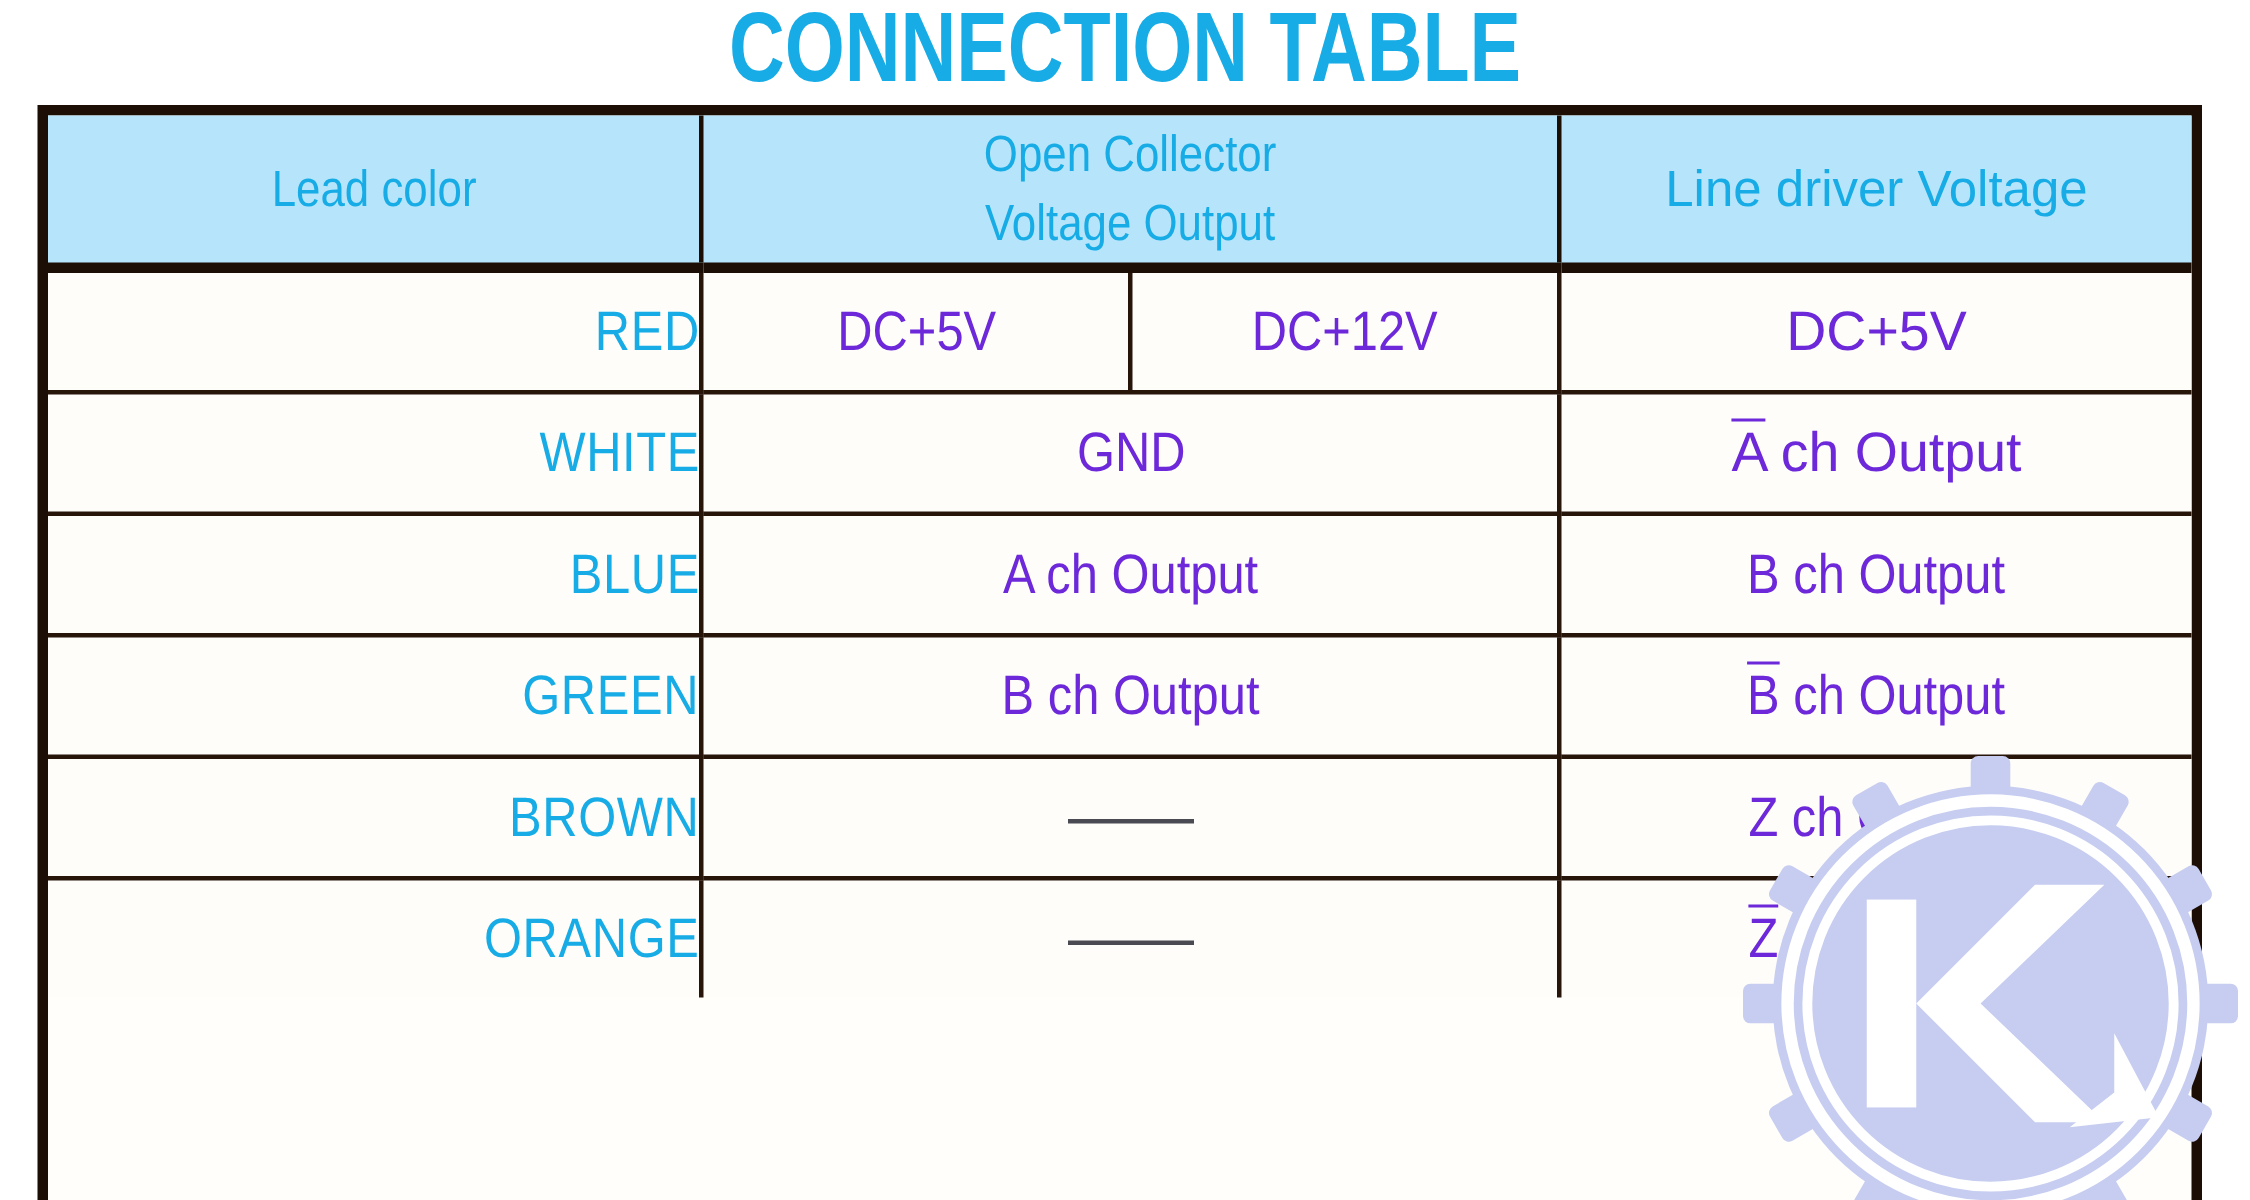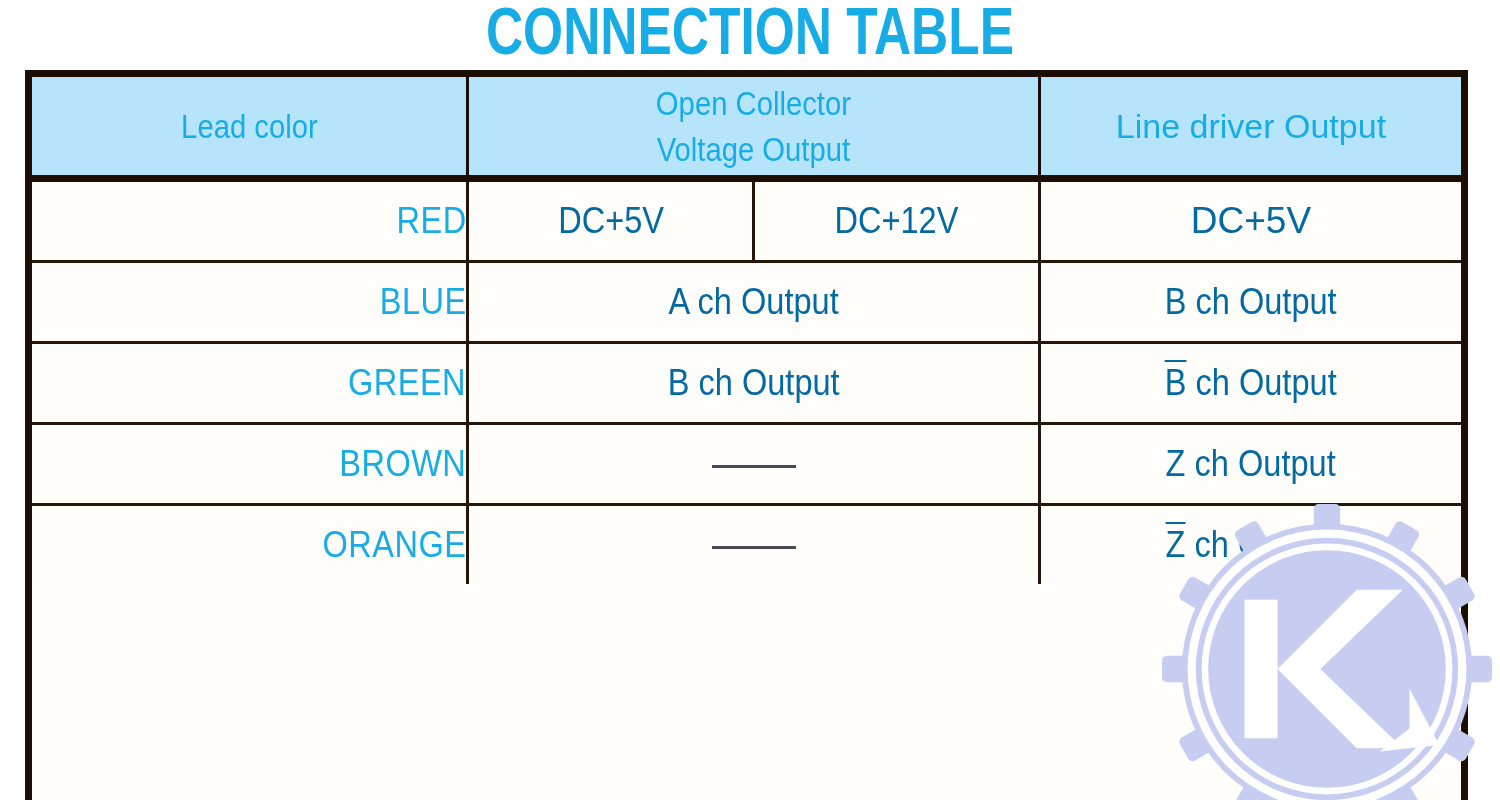--- a/index.html
+++ b/index.html
@@ -109,21 +109,21 @@
     padding-right: 48px;
     color: #17ace6;
     font-family: "Liberation Sans Narrow", "Liberation Sans", sans-serif;
     font-size: 37px;
     letter-spacing: 0.5px;
   }
   .lead-txt { display: inline-block; transform: scaleX(0.88); transform-origin: 100% 50%; }
 
   .cell-val {
     text-align: center;
-    color: #0369a1;
+    color: #6d28d9;
     font-size: 37px;
   }
   .narrow  {
     font-family: "Liberation Sans Narrow", "Liberation Sans", sans-serif;
     display: inline-block;
     transform: scaleX(0.88);
   }
   .wide {
     font-family: "Liberation Sans", sans-serif;
   }
@@ -193,21 +193,21 @@
         <td>
           <span class="hdr-narrow">Lead color</span>
         </td>
         <td>
           <span class="hdr-two-line">
             <span>Open Collector</span><br>
             <span>Voltage Output</span>
           </span>
         </td>
         <td>
-          <span class="hdr-wide">Line driver Output</span>
+          <span class="hdr-wide">Line driver Voltage</span>
         </td>
       </tr>
     </thead>
 
     <tbody>
 
       <tr>
         <td class="cell-lead">
           <span class="lead-txt">RED</span>
         </td>
@@ -225,20 +225,31 @@
           </tbody>
             </table>
         </td>
         <td class="cell-val">
           <span class="wide">DC+5V</span>
         </td>
       </tr>
 
 
 
+      <tr>
+        <td class="cell-lead">
+          <span class="lead-txt">WHITE</span>
+        </td>
+        <td class="cell-val">
+          <span class="narrow">GND</span>
+        </td>
+        <td class="cell-val">
+          <span class="wide"><span class="ovl">A</span><span> ch Output</span></span>
+        </td>
+      </tr>
 
       <tr>
         <td class="cell-lead">
           <span class="lead-txt">BLUE</span>
         </td>
         <td class="cell-val">
           <span class="narrow">A ch Output</span>
         </td>
         <td class="cell-val">
           <span class="narrow">B ch Output</span>

